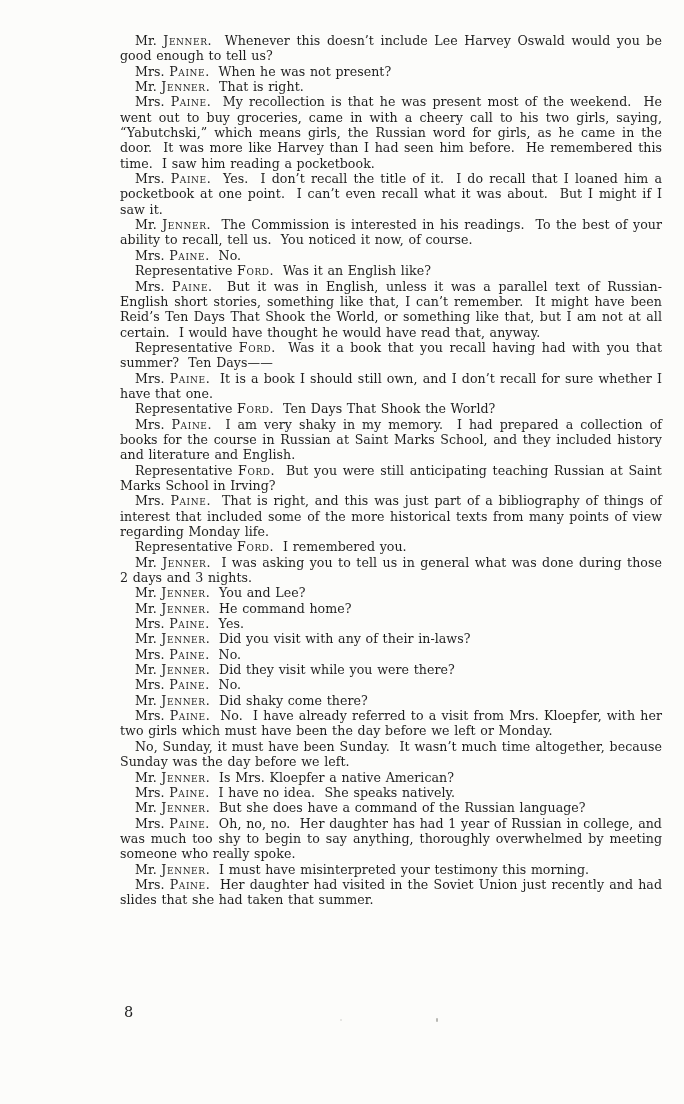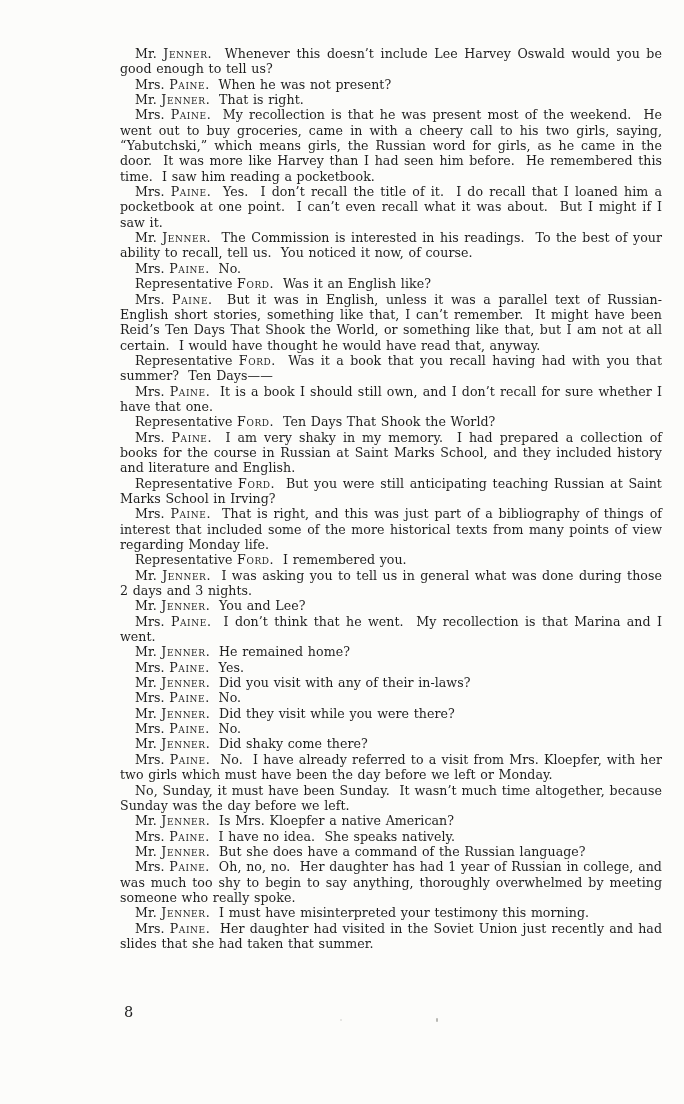--- a/index.html
+++ b/index.html
@@ -10,21 +10,21 @@
   }
   .page {
     position: relative;
     width: 684px; height: 1104px;
     background: #fcfcfa;
     overflow: hidden;
     color: #1e1e1e;
   }
   .text-block {
     position: absolute;
-    left: 120px; top: 46px;
+    left: 120px; top: 33px;
     width: 542px;
   }
   p.para {
     margin: 0;
     text-indent: 15px;
     text-align: justify;
     font-size: 12.6px;
     line-height: 15.35px;
     word-spacing: 0.6px;
     letter-spacing: 0.05px;
@@ -66,22 +66,21 @@
       <p class="para"><span class="speaker">Mrs. <span class="sc">Paine</span>.&nbsp; </span><span>But it was in English, unless it was a parallel text of Russian-English short stories, something like that, I can’t remember.&nbsp; It might have been Reid’s Ten Days That Shook the World, or something like that, but I am not at all certain.&nbsp; I would have thought he would have read that, anyway.</span></p>
       <p class="para"><span class="speaker">Representative <span class="sc">Ford</span>.&nbsp; </span><span>Was it a book that you recall having had with you that summer?&nbsp; Ten Days——</span></p>
       <p class="para"><span class="speaker">Mrs. <span class="sc">Paine</span>.&nbsp; </span><span>It is a book I should still own, and I don’t recall for sure whether I have that one.</span></p>
       <p class="para"><span class="speaker">Representative <span class="sc">Ford</span>.&nbsp; </span><span>Ten Days That Shook the World?</span></p>
       <p class="para"><span class="speaker">Mrs. <span class="sc">Paine</span>.&nbsp; </span><span>I am very shaky in my memory.&nbsp; I had prepared a collection of books for the course in Russian at Saint Marks School, and they included history and literature and English.</span></p>
       <p class="para"><span class="speaker">Representative <span class="sc">Ford</span>.&nbsp; </span><span>But you were still anticipating teaching Russian at Saint Marks School in Irving?</span></p>
       <p class="para"><span class="speaker">Mrs. <span class="sc">Paine</span>.&nbsp; </span><span>That is right, and this was just part of a bibliography of things of interest that included some of the more historical texts from many points of view regarding Monday life.</span></p>
       <p class="para"><span class="speaker">Representative <span class="sc">Ford</span>.&nbsp; </span><span>I remembered you.</span></p>
       <p class="para"><span class="speaker">Mr. <span class="sc">Jenner</span>.&nbsp; </span><span>I was asking you to tell us in general what was done during those 2 days and 3 nights.</span></p>
       <p class="para"><span class="speaker">Mr. <span class="sc">Jenner</span>.&nbsp; </span><span>You and Lee?</span></p>
-      <p class="para"><span class="speaker">Mrs. <span class="sc">Paine</span>.&nbsp; </span><span>I don’t think that he went.&nbsp; My recollection is that Marina and I went.</span></p>
-      <p class="para"><span class="speaker">Mr. <span class="sc">Jenner</span>.&nbsp; </span><span>He remained home?</span></p>
+      <p class="para"><span class="speaker">Mr. <span class="sc">Jenner</span>.&nbsp; </span><span>He command home?</span></p>
       <p class="para"><span class="speaker">Mrs. <span class="sc">Paine</span>.&nbsp; </span><span>Yes.</span></p>
       <p class="para"><span class="speaker">Mr. <span class="sc">Jenner</span>.&nbsp; </span><span>Did you visit with any of their in-laws?</span></p>
       <p class="para"><span class="speaker">Mrs. <span class="sc">Paine</span>.&nbsp; </span><span>No.</span></p>
       <p class="para"><span class="speaker">Mr. <span class="sc">Jenner</span>.&nbsp; </span><span>Did they visit while you were there?</span></p>
       <p class="para"><span class="speaker">Mrs. <span class="sc">Paine</span>.&nbsp; </span><span>No.</span></p>
       <p class="para"><span class="speaker">Mr. <span class="sc">Jenner</span>.&nbsp; </span><span>Did shaky come there?</span></p>
       <p class="para"><span class="speaker">Mrs. <span class="sc">Paine</span>.&nbsp; </span><span>No.&nbsp; I have already referred to a visit from Mrs. Kloepfer, with her two girls which must have been the day before we left or Monday.</span></p>
       <p class="para"><span>No, Sunday, it must have been Sunday.&nbsp; It wasn’t much time altogether, because Sunday was the day before we left.</span></p>
       <p class="para"><span class="speaker">Mr. <span class="sc">Jenner</span>.&nbsp; </span><span>Is Mrs. Kloepfer a native American?</span></p>
       <p class="para"><span class="speaker">Mrs. <span class="sc">Paine</span>.&nbsp; </span><span>I have no idea.&nbsp; She speaks natively.</span></p>

